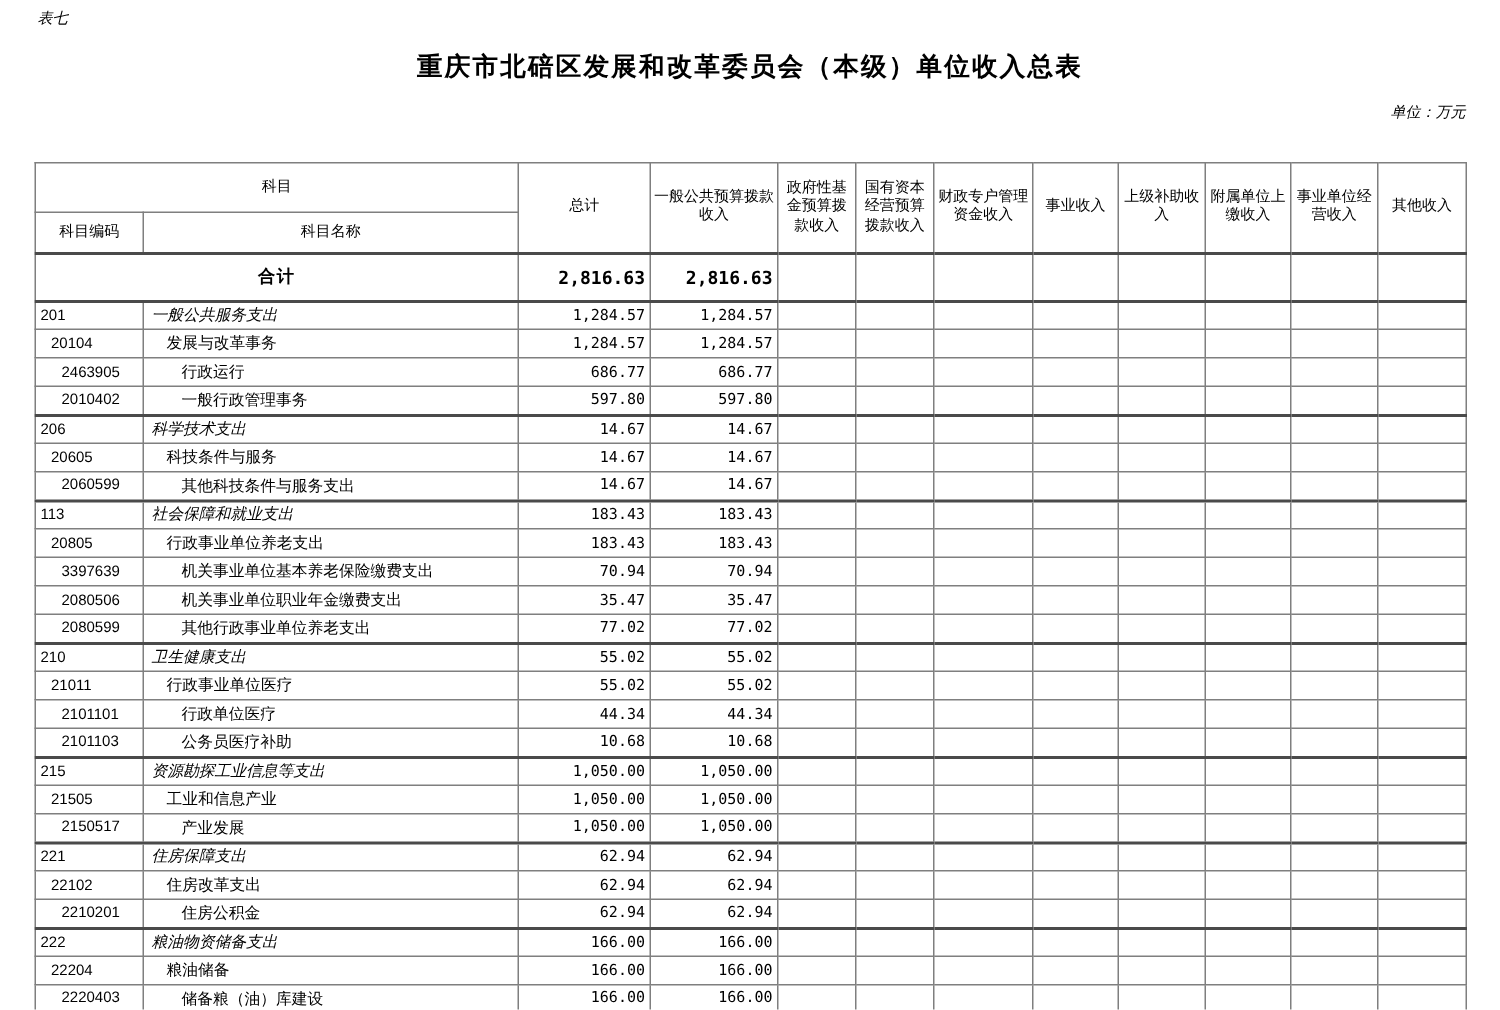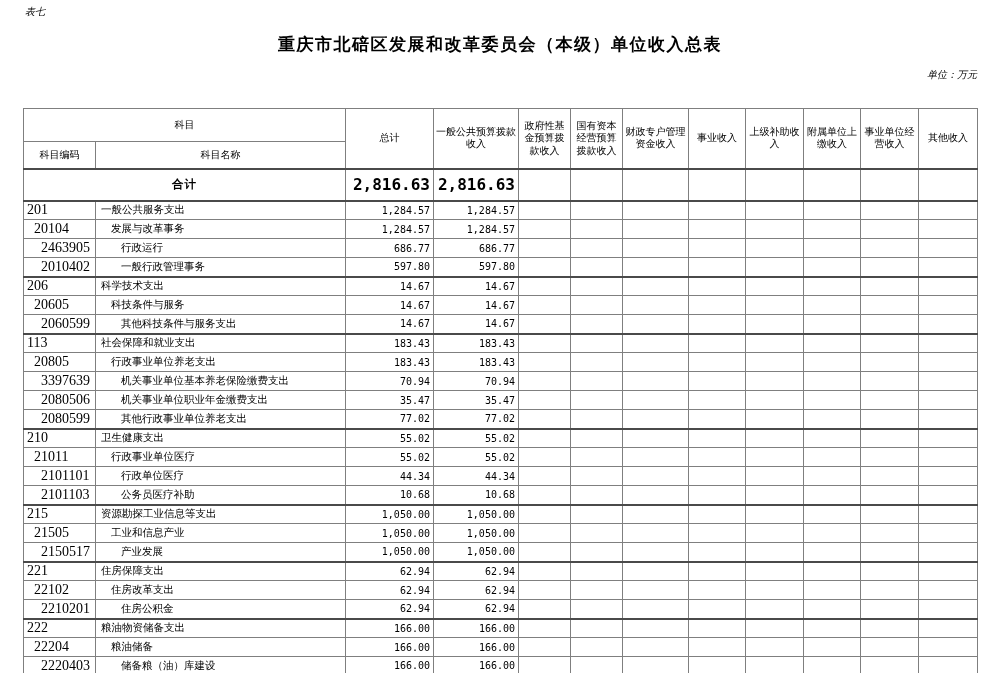--- a/index.html
+++ b/index.html
@@ -38,31 +38,31 @@
   thead tr.hrow2 { height:27px; }
   tbody td {
     font-size:10.5px; height:19px; padding:0 2px;
     white-space:nowrap; vertical-align:middle;
   }
   tr.total-row td {
     border-top:2px solid #4a4a4a; border-bottom:2px solid #4a4a4a;
     height:32px; font-weight:bold;
   }
   tr.total-row td.total-label { text-align:center; font-size:11.5px; letter-spacing:1px; }
-  tr.total-row td.num { font-size:16px;margin-top:44px; }
+  tr.total-row td.num { font-size:12px;margin-top:44px; }
   tr.lvl1 td { border-top:2px solid #4a4a4a; }
   td.num {
     text-align:right; padding-right:3px;
     font-family:"DejaVu Sans Mono", monospace; font-size:10px;
   }
-  td.code { font-family:Liberation Serif, serif; font-size:14px; }
+  td.code { font-family:Liberation Sans, sans-serif; font-size:10px; }
   tr.lvl1 td.code { padding-left:3px; }
   tr.lvl2 td.code { padding-left:10px; }
   tr.lvl3 td.code { padding-left:17px; }
-  tr.lvl1 td.name { padding-left:5px; }
+  tr.lvl1 td.name { padding-left:5px;font-style:italic; }
   tr.lvl2 td.name { padding-left:15px; }
   tr.lvl3 td.name { padding-left:25px; }
 </style>
 </head>
 <body>
 
 <div class="corner-label">表七</div>
 <h1 class="page-title">重庆市北碚区发展和改革委员会（本级）单位收入总表</h1>
 <div class="unit-note">单位：万元</div>
 

